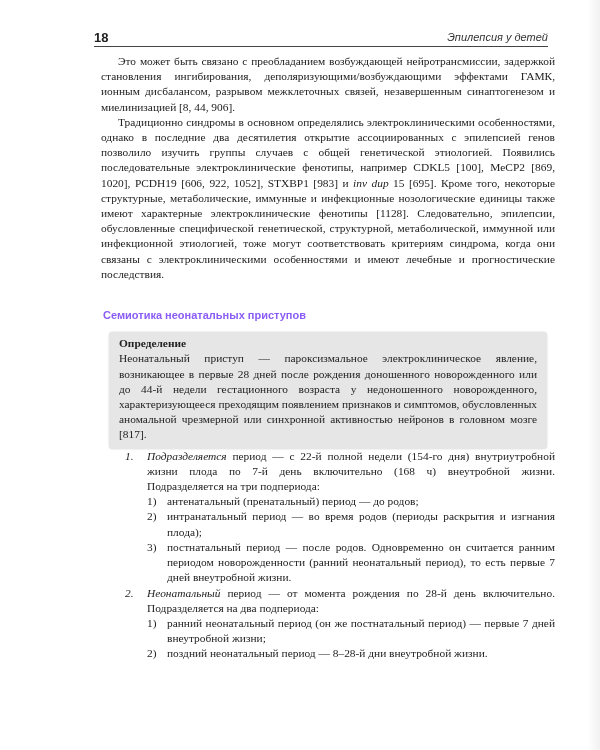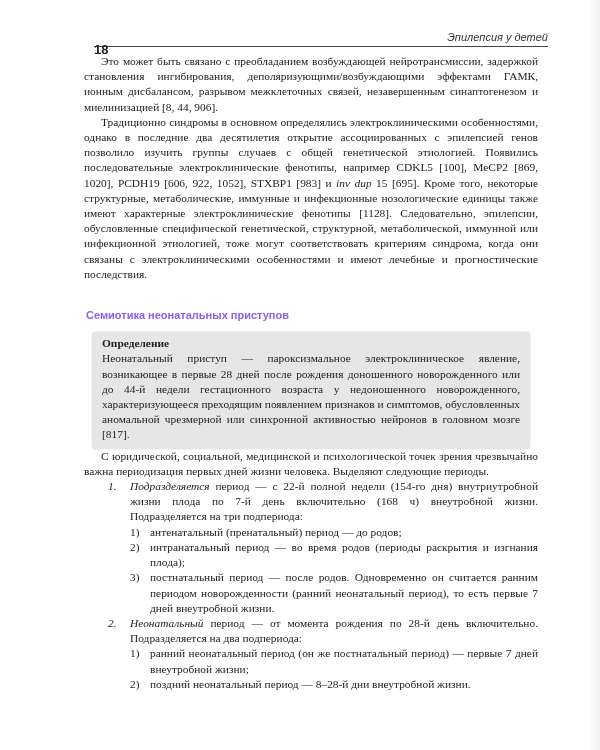--- a/index.html
+++ b/index.html
@@ -2,25 +2,25 @@
 <html><head>
 <meta charset="utf-8">
 <style>
   html, body { margin:0; padding:0; }
   body { width:600px; height:750px; background:#ffffff; position:relative; overflow:hidden;
          font-family:"Liberation Serif", "DejaVu Serif", serif; color:#222; }
   .page-edge { position:absolute; right:0; top:0; width:12px; height:750px;
                background:linear-gradient(to right, #ffffff, #f1f1f1); }
   .header { position:absolute; left:94px; top:30px; width:454px; height:16px;
             border-bottom:1px solid #444; }
-  .page-num { position:absolute; left:0; top:12px; font-family:"Liberation Sans", sans-serif;
+  .page-num { position:absolute; left:0; top:0; font-family:"Liberation Sans", sans-serif;
               font-weight:bold; font-size:13px; color:#222; }
   .running-title { position:absolute; right:0; top:1px; font-family:"Liberation Sans", sans-serif;
                    font-style:italic; font-size:11px; color:#333; }
-  .content { position:absolute; left:84px; top:54px; width:454px; font-size:11.4px; line-height:15.2px;
+  .content { position:absolute; left:101px; top:54px; width:454px; font-size:11.4px; line-height:15.2px;
              text-align:justify; }
   p { margin:0; }
   .indent { text-indent:17px; }
   .section-title { font-family:Liberation Sans, sans-serif; font-weight:bold; font-size:11px;
                    margin:26px 0 9px 2px; color:#8b5cf6; }
   .def-box { background:#e6e6e6; border-radius:4px; padding:4px 10px 6px 10px; margin:0 0 0 8px; width:418px;
              box-shadow:0 0 2px #d0d0d0; }
   .def-title { font-weight:bold; }
   .sub-title { font-weight:bold; margin:14px 0 0 19px; }
   .list1 { margin:0; padding:0; list-style:none; }
@@ -45,21 +45,20 @@
   <p class="indent">Это может быть связано с преобладанием возбуждающей нейротрансмиссии, задержкой становления ингибирования, деполяризующими/возбуждающими эффектами ГАМК, ионным дисбалансом, разрывом межклеточных связей, незавершенным синаптогенезом и миелинизацией [8, 44, 906].</p>
   <p class="indent"><span>Традиционно синдромы в основном определялись электроклиническими особенностями, однако в последние два десятилетия открытие ассоциированных с эпилепсией генов позволило изучить группы случаев с общей генетической этиологией. Появились последовательные электроклинические фенотипы, например CDKL5 [100], MeCP2 [869, 1020], PCDH19 [606, 922, 1052], STXBP1 [983] и </span><em>inv dup</em><span> 15 [695]. Кроме того, некоторые структурные, метаболические, иммунные и инфекционные нозологические единицы также имеют характерные электроклинические фенотипы [1128]. Следовательно, эпилепсии, обусловленные специфической генетической, структурной, метаболической, иммунной или инфекционной этиологией, тоже могут соответствовать критериям синдрома, когда они связаны с электроклиническими особенностями и имеют лечебные и прогностические последствия.</span></p>
 
   <div class="section-title">Семиотика неонатальных приступов</div>
 
   <div class="def-box">
     <div class="def-title">Определение</div>
     <p>Неонатальный приступ — пароксизмальное электроклиническое явление, возникающее в первые 28 дней после рождения доношенного новорожденного или до 44-й недели гестационного возраста у недоношенного новорожденного, характеризующееся преходящим появлением признаков и симптомов, обусловленных аномальной чрезмерной или синхронной активностью нейронов в головном мозге [817].</p>
   </div>
 
-  <p class="indent">С юридической, социальной, медицинской и психологической точек зрения чрезвычайно важна периодизация первых дней жизни человека. Выделяют следующие периоды.</p>
 
   <ul class="list1">
     <li>
       <span class="num">1.</span>
       <em>Подразделяется</em><span> период — с 22-й полной недели (154-го дня) внутриутробной жизни плода по 7-й день включительно (168 ч) внеутробной жизни. Подразделяется на три подпериода:</span>
       <ul class="list2">
         <li><span class="num">1)</span><span>антенатальный (пренатальный) период — до родов;</span></li>
         <li><span class="num">2)</span><span>интранатальный период — во время родов (периоды раскрытия и изгнания плода);</span></li>
         <li><span class="num">3)</span><span>постнатальный период — после родов. Одновременно он считается ранним периодом новорожденности (ранний неонатальный период), то есть первые 7 дней внеутробной жизни.</span></li>
       </ul>

